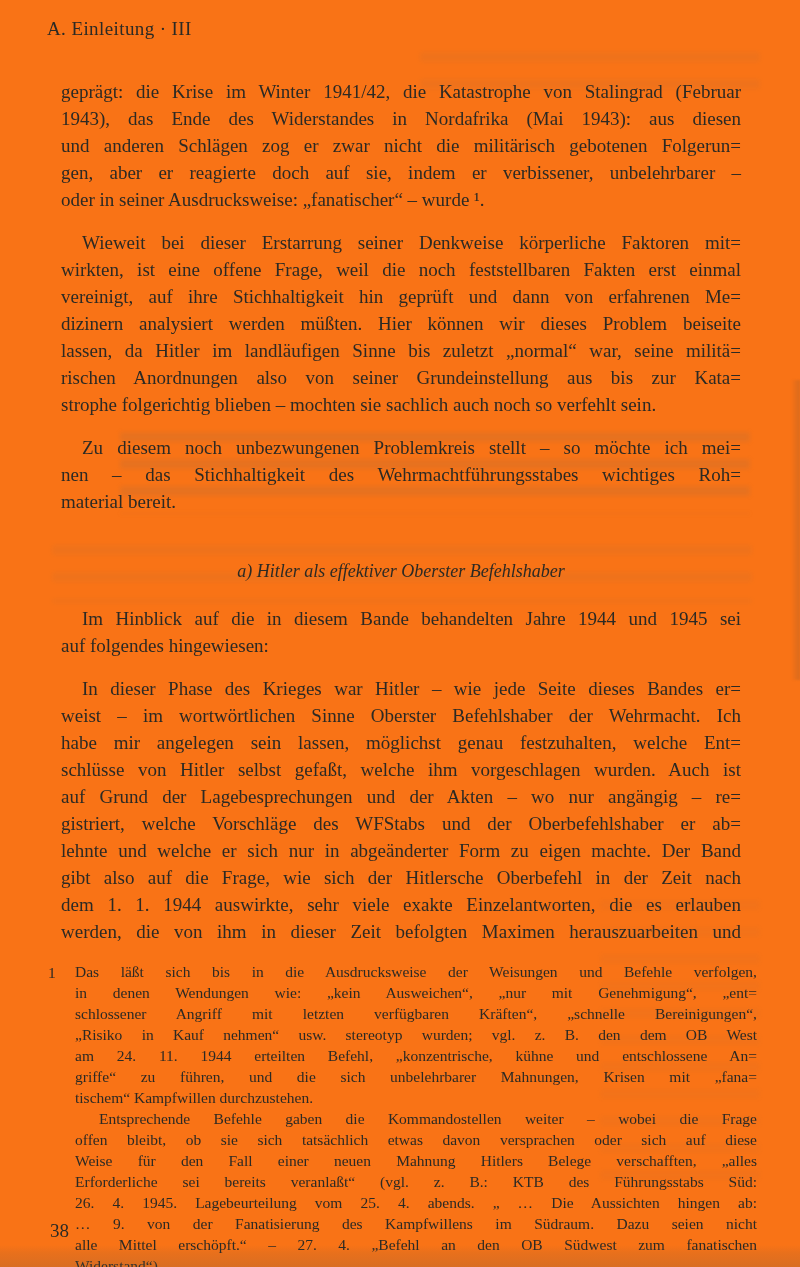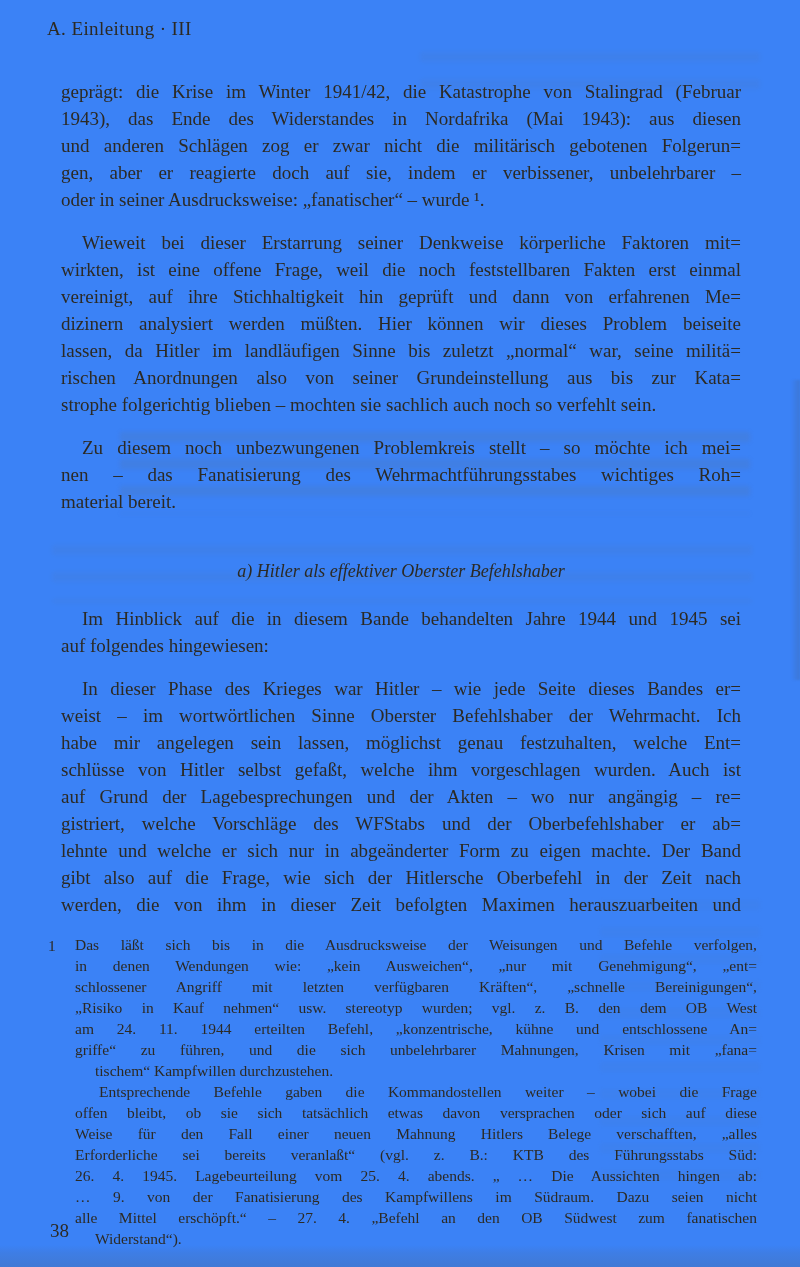--- a/index.html
+++ b/index.html
@@ -1,20 +1,20 @@
 <!DOCTYPE html>
 <html><head>
 <meta charset="utf-8">
 <style>
   html,body { margin:0; padding:0; background:#9a9a96; }
   .page {
     position:relative;
     width:800px; height:1267px;
     margin:0 auto;
-    background:#3b82f6;
+    background:#f97316;
     font-family:"Liberation Serif", serif;
     color:#2c2a24;
     overflow:hidden;
   }
   .running-header {
     position:absolute; left:47px; top:18px;
     font-size:19px; letter-spacing:0.4px;
   }
   .content {
     position:absolute; left:45px; top:62px; width:712px;
@@ -33,21 +33,21 @@
     font-style:italic;
     font-size:18px; line-height:27px;
   }
   .footnote { margin-top:10px; }
   .fn-block { position:relative; padding-left:30px; }
   .fn-marker { position:absolute; left:3px; top:1px; font-size:15.5px; line-height:21px; }
   .footnote .line {
     font-size:15.5px; line-height:21px;
     text-align:justify; text-align-last:justify;
   }
-  .footnote .line.last { text-align-last:left;margin-left:20px; }
+  .footnote .line.last { text-align-last:left; }
   .fn-para2 .line:first-child { text-indent:24px; }
   .page-number {
     position:absolute; left:50px; top:1220px;
     font-size:19px;
   }
   
   .bleed {
     position:absolute; pointer-events:none;
     background:repeating-linear-gradient(180deg,
       rgba(110,108,98,0.12) 0px, rgba(110,108,98,0.12) 10px,
@@ -96,40 +96,41 @@
         <div class="line">wirkten, ist eine offene Frage, weil die noch feststellbaren Fakten erst einmal</div>
         <div class="line">vereinigt, auf ihre Stichhaltigkeit hin geprüft und dann von erfahrenen Me=</div>
         <div class="line">dizinern analysiert werden müßten. Hier können wir dieses Problem beiseite</div>
         <div class="line">lassen, da Hitler im landläufigen Sinne bis zuletzt „normal“ war, seine militä=</div>
         <div class="line">rischen Anordnungen also von seiner Grundeinstellung aus bis zur Kata=</div>
         <div class="line last">strophe folgerichtig blieben – mochten sie sachlich auch noch so verfehlt sein.</div>
       </div>
 
     <div class="para indent">
         <div class="line">Zu diesem noch unbezwungenen Problemkreis stellt – so möchte ich mei=</div>
-        <div class="line">nen – das Fanatisierung des Wehrmachtführungsstabes wichtiges Roh=</div>
+        <div class="line">nen – das Stichhaltigkeit des Wehrmachtführungsstabes wichtiges Roh=</div>
         <div class="line last">material bereit.</div>
       </div>
 
     <div class="section-heading">a) Hitler als effektiver Oberster Befehlshaber</div>
 
     <div class="para indent">
         <div class="line">Im Hinblick auf die in diesem Bande behandelten Jahre 1944 und 1945 sei</div>
         <div class="line last">auf folgendes hingewiesen:</div>
       </div>
 
     <div class="para indent">
         <div class="line">In dieser Phase des Krieges war Hitler – wie jede Seite dieses Bandes er=</div>
         <div class="line">weist – im wortwörtlichen Sinne Oberster Befehlshaber der Wehrmacht. Ich</div>
         <div class="line">habe mir angelegen sein lassen, möglichst genau festzuhalten, welche Ent=</div>
         <div class="line">schlüsse von Hitler selbst gefaßt, welche ihm vorgeschlagen wurden. Auch ist</div>
         <div class="line">auf Grund der Lagebesprechungen und der Akten – wo nur angängig – re=</div>
         <div class="line">gistriert, welche Vorschläge des WFStabs und der Oberbefehlshaber er ab=</div>
         <div class="line">lehnte und welche er sich nur in abgeänderter Form zu eigen machte. Der Band</div>
         <div class="line">gibt also auf die Frage, wie sich der Hitlersche Oberbefehl in der Zeit nach</div>
+        <div class="line">dem 1. 1. 1944 auswirkte, sehr viele exakte Einzelantworten, die es erlauben</div>
         <div class="line">werden, die von ihm in dieser Zeit befolgten Maximen herauszuarbeiten und</div>
       </div>
 
     <div class="footnote">
       <div class="fn-block">
         <span class="fn-marker">1</span>
         <div class="fn-para1">
             <div class="line">Das läßt sich bis in die Ausdrucksweise der Weisungen und Befehle verfolgen,</div>
             <div class="line">in denen Wendungen wie: „kein Ausweichen“, „nur mit Genehmigung“, „ent=</div>
             <div class="line">schlossener Angriff mit letzten verfügbaren Kräften“, „schnelle Bereinigungen“,</div>

